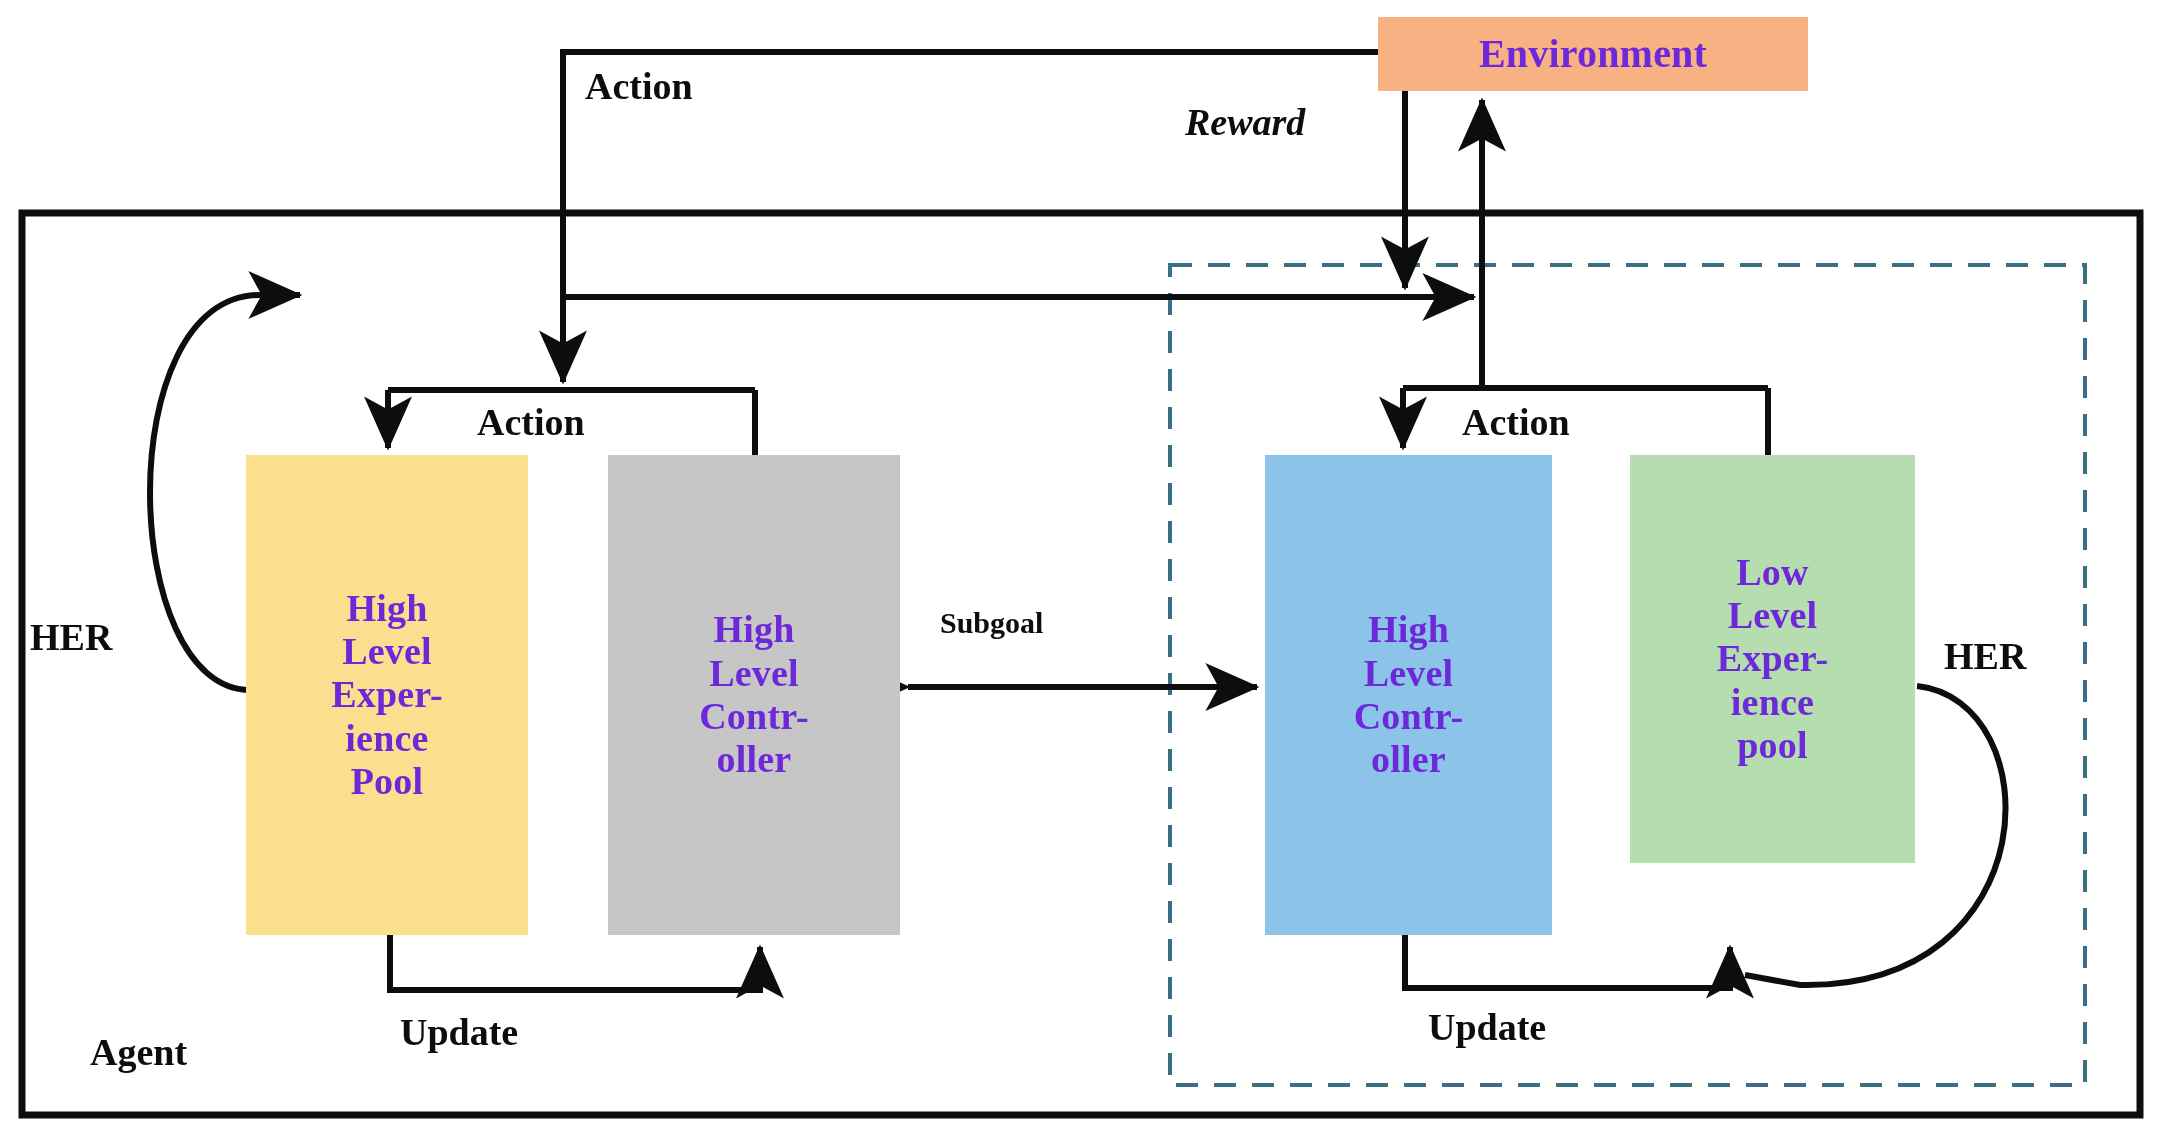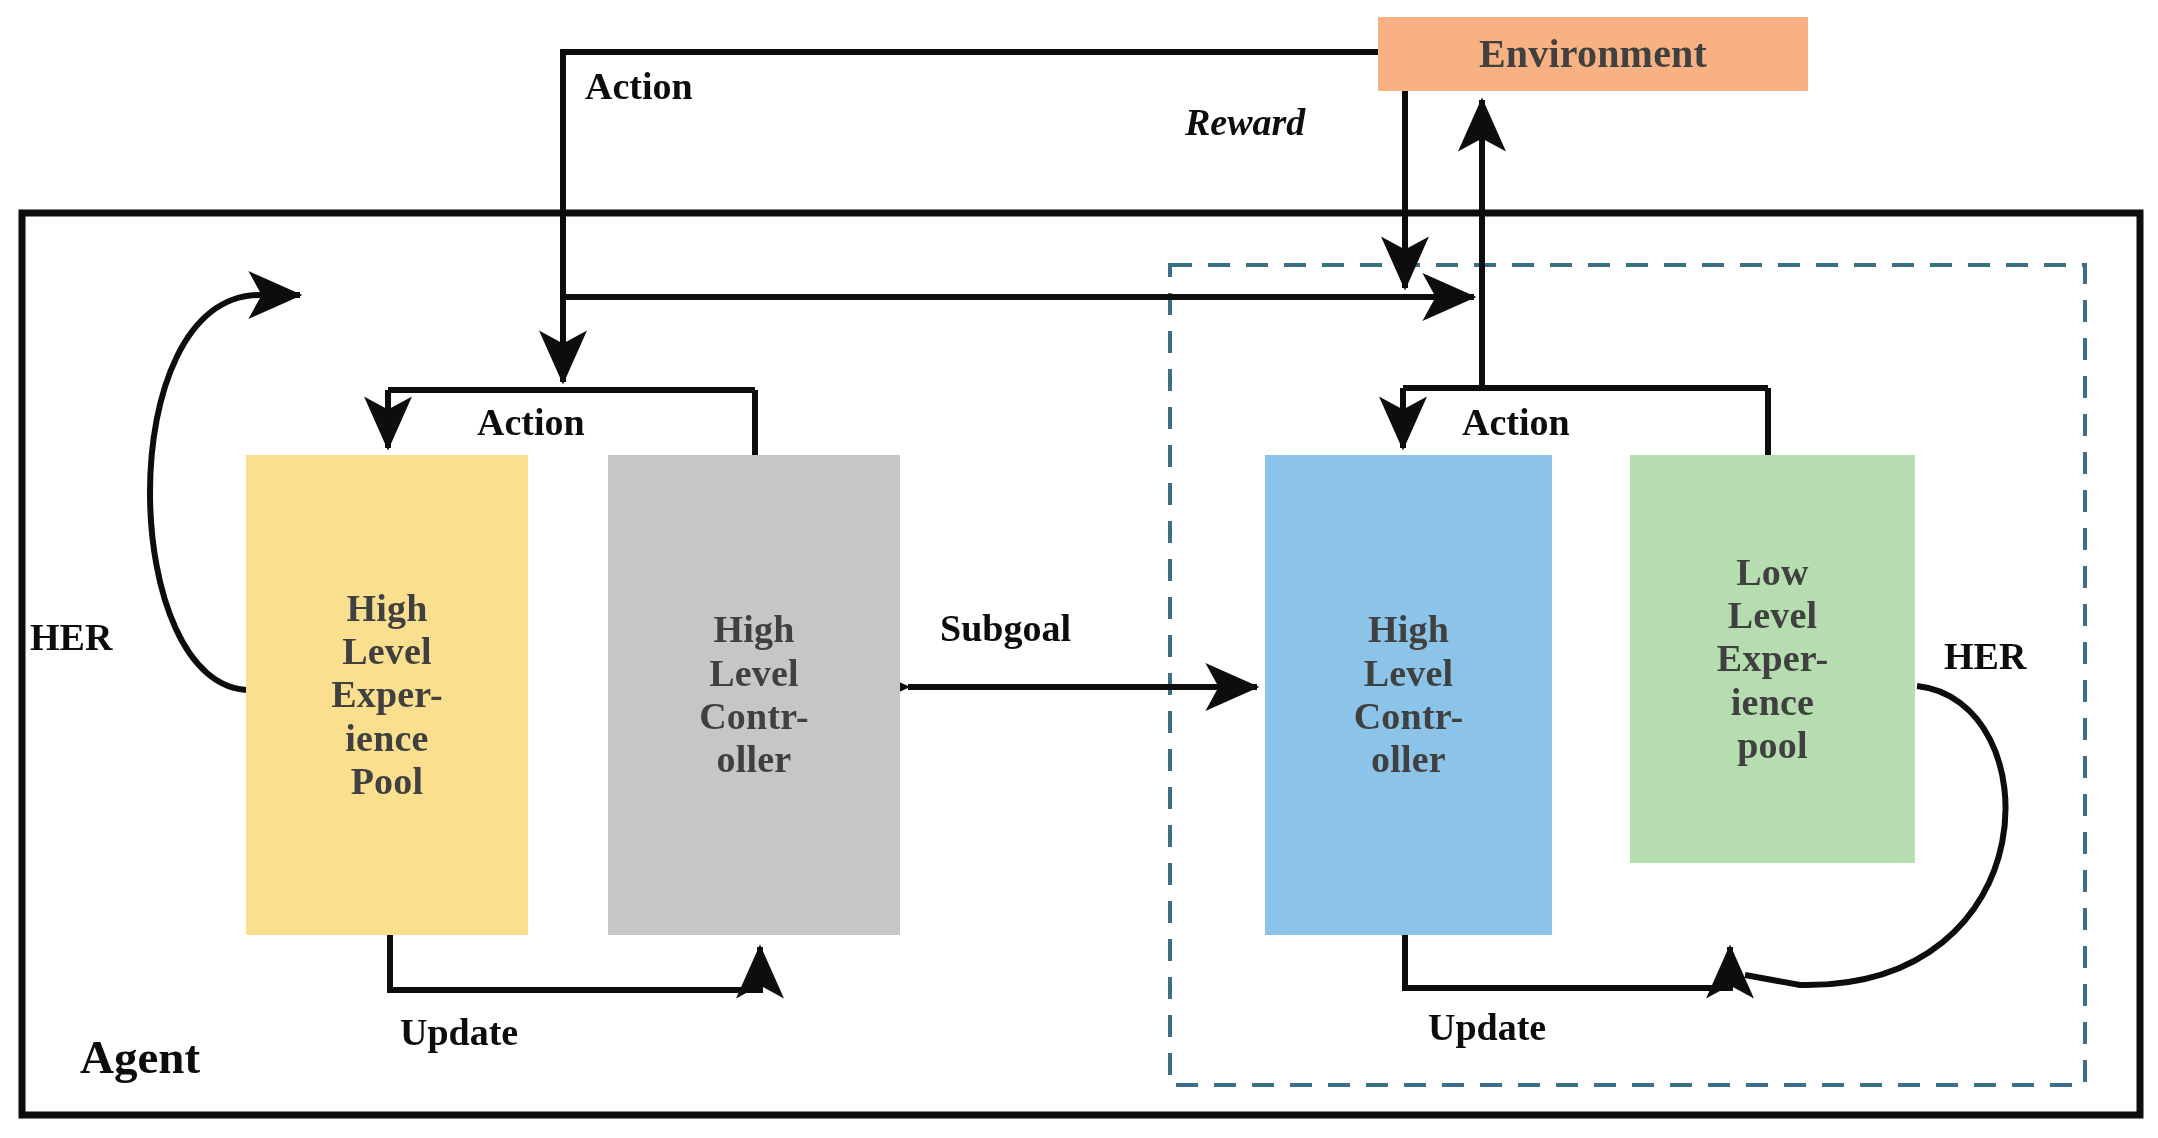--- a/index.html
+++ b/index.html
@@ -1,40 +1,40 @@
 <!DOCTYPE html>
 <html><head>
 <meta charset="utf-8">
 <style>
   html,body{margin:0;padding:0;background:#ffffff;}
   body{font-family:"Liberation Serif",serif;}
   #stage{position:relative;width:2158px;height:1138px;background:#fff;overflow:hidden;}
   #wires{position:absolute;left:0;top:0;width:2158px;height:1138px;pointer-events:none;}
 
   .node{position:absolute;display:flex;align-items:center;justify-content:center;text-align:center;
-        font-weight:bold;color:#404040;line-height:1.14;letter-spacing:.2px;}
+        font-weight:bold;color:#6d28d9;line-height:1.14;letter-spacing:.2px;}
   .node span{display:block;white-space:pre-line;}
 
   #env{left:1378px;top:17px;width:430px;height:74px;background:#F8B183;font-size:40px;}
   #hl-pool{left:246px;top:455px;width:282px;height:480px;background:#FADF8F;font-size:38px;}
   #hl-ctrl{left:608px;top:455px;width:292px;height:480px;background:#C6C6C6;font-size:38px;}
   #hl-ctrl2{left:1265px;top:455px;width:287px;height:480px;background:#8CC3E8;font-size:38px;}
   #ll-pool{left:1630px;top:455px;width:285px;height:408px;background:#B5DDAF;font-size:38px;}
 
   .lbl{position:absolute;font-weight:bold;color:#0d0d0d;white-space:nowrap;}
   #lbl-state{left:585px;top:64px;font-size:38px;}
   #lbl-reward{left:1185px;top:100px;font-size:38px;font-style:italic;}
   #lbl-action-l{left:477px;top:400px;font-size:38px;}
   #lbl-action-r{left:1462px;top:400px;font-size:38px;}
   #lbl-her-l{left:30px;top:615px;font-size:38px;}
   #lbl-her-r{left:1944px;top:634px;font-size:38px;}
-  #lbl-subgoal{left:940px;top:606px;font-size:38px;}
+  #lbl-subgoal{left:940px;top:606px;font-size:30px;}
   #lbl-update-l{left:400px;top:1010px;font-size:38px;}
   #lbl-update-r{left:1428px;top:1005px;font-size:38px;}
-  #lbl-agent{left:80px;top:1030px;font-size:47px;}
+  #lbl-agent{left:90px;top:1030px;font-size:38px;}
 </style>
 </head>
 <body>
 
 <div id="stage">
 
   <svg id="wires" viewBox="0 0 2158 1138" xmlns="http://www.w3.org/2000/svg">
     <defs>
       <marker id="ah" markerWidth="12" markerHeight="12" refX="8.6" refY="4" orient="auto" markerUnits="strokeWidth">
         <path d="M0,0 L9,4 L0,8 L2.2,4 z" fill="#0d0d0d"></path>

